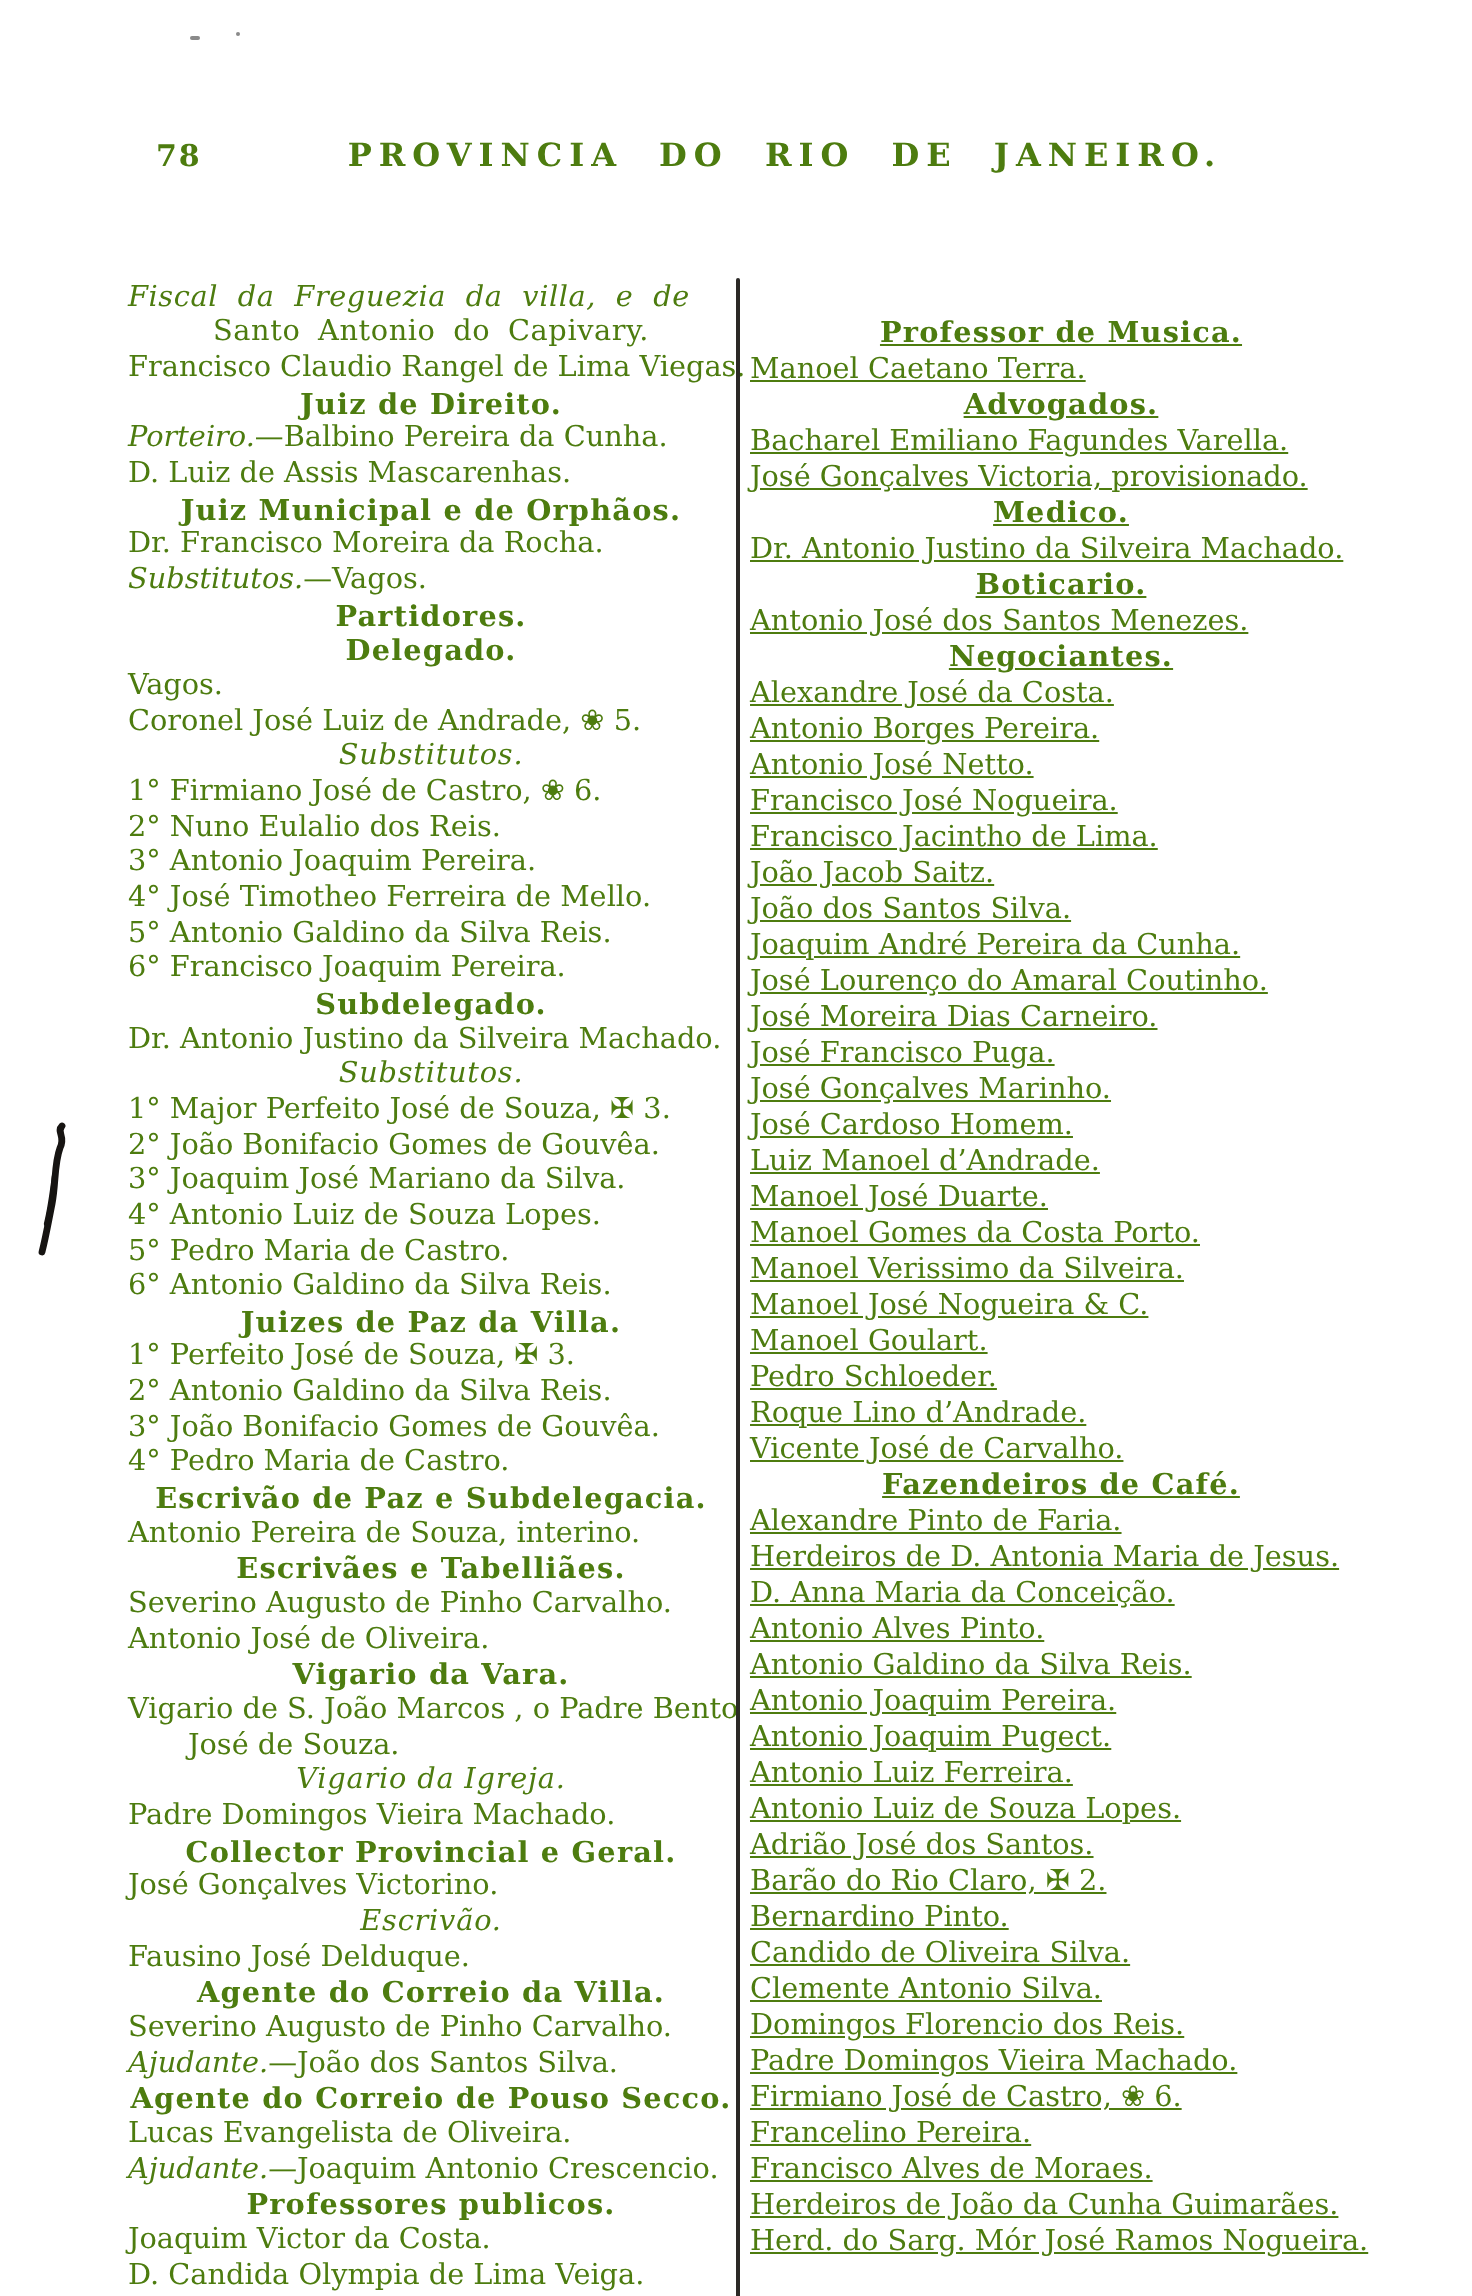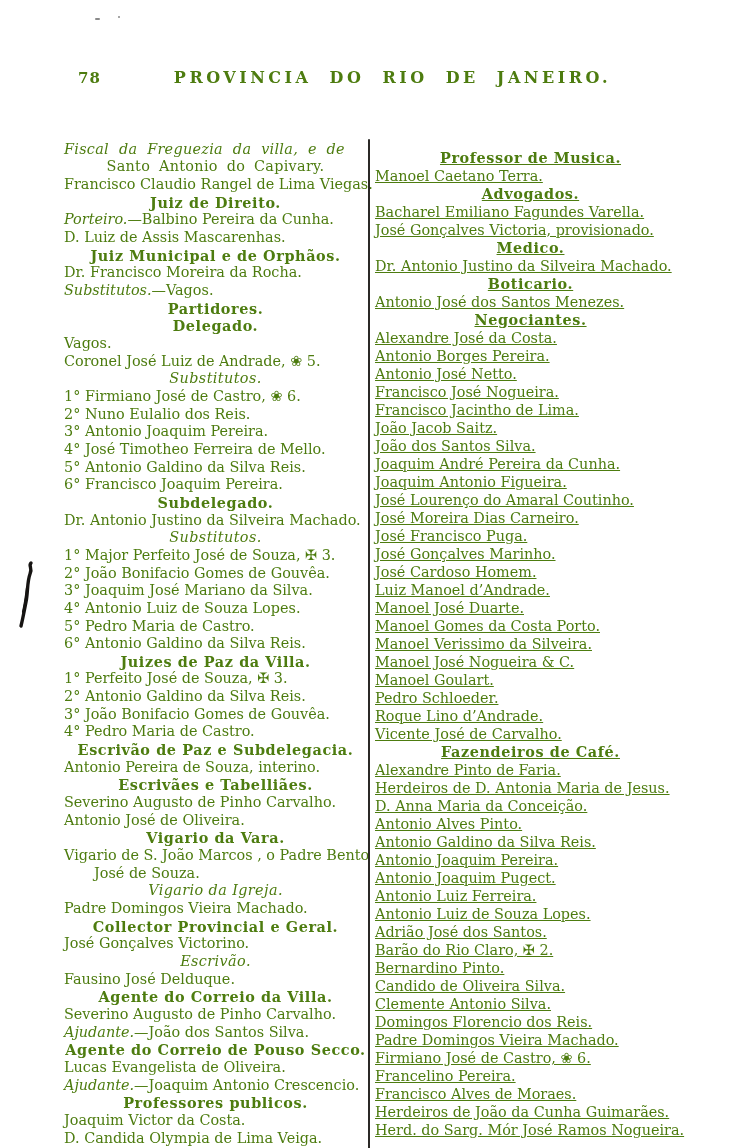--- a/index.html
+++ b/index.html
@@ -140,21 +140,20 @@
         <div class="line entry">Antonio José dos Santos Menezes.</div>
         <div class="line heading">Negociantes.</div>
         <div class="line entry">Alexandre José da Costa.</div>
         <div class="line entry">Antonio Borges Pereira.</div>
         <div class="line entry">Antonio José Netto.</div>
         <div class="line entry">Francisco José Nogueira.</div>
         <div class="line entry">Francisco Jacintho de Lima.</div>
         <div class="line entry">João Jacob Saitz.</div>
         <div class="line entry">João dos Santos Silva.</div>
         <div class="line entry">Joaquim André Pereira da Cunha.</div>
-        <div class="line entry">Joaquim Antonio Figueira.</div>
         <div class="line entry">José Lourenço do Amaral Coutinho.</div>
         <div class="line entry">José Moreira Dias Carneiro.</div>
         <div class="line entry">José Francisco Puga.</div>
         <div class="line entry">José Gonçalves Marinho.</div>
         <div class="line entry">José Cardoso Homem.</div>
         <div class="line entry">Luiz Manoel d’Andrade.</div>
         <div class="line entry">Manoel José Duarte.</div>
         <div class="line entry">Manoel Gomes da Costa Porto.</div>
         <div class="line entry">Manoel Verissimo da Silveira.</div>
         <div class="line entry">Manoel José Nogueira &amp; C.</div>

